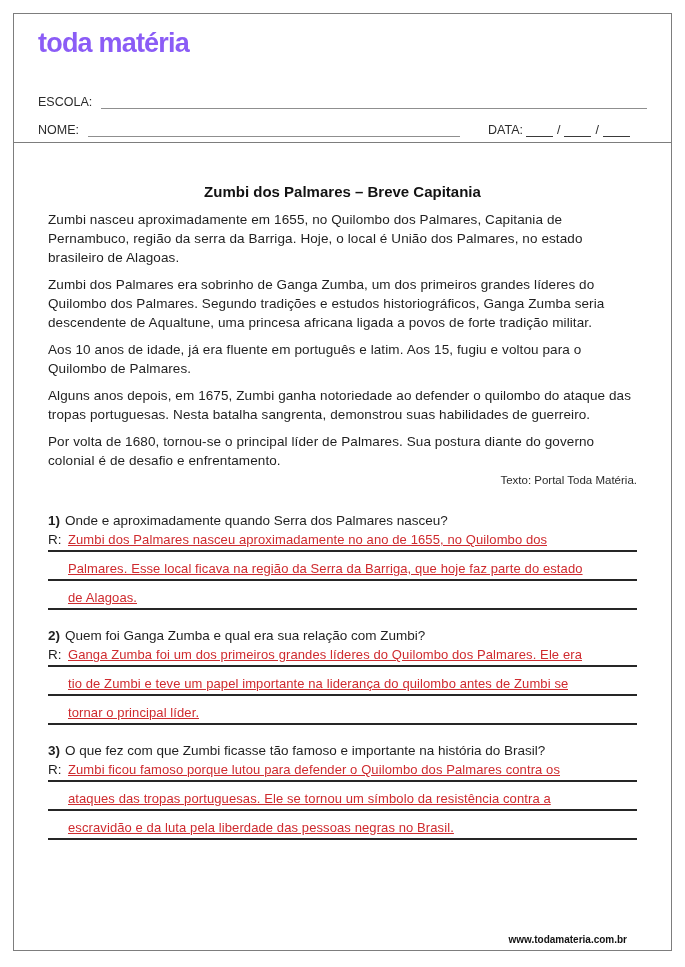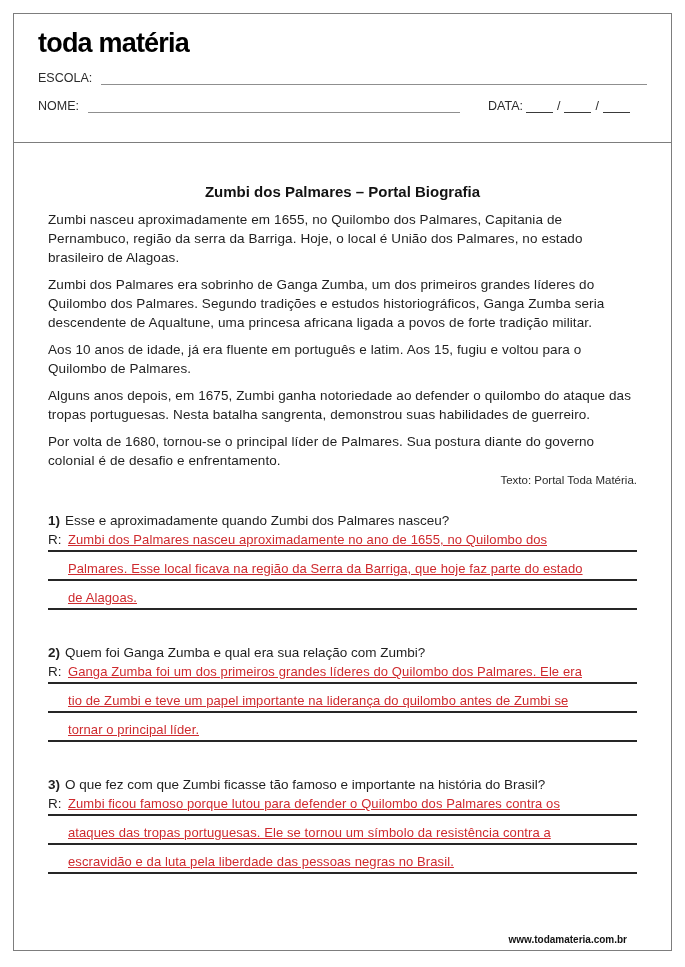--- a/index.html
+++ b/index.html
@@ -5,45 +5,45 @@
   * { margin:0; padding:0; box-sizing:border-box; }
   html,body { width:685px; height:967px; background:#ffffff; overflow:hidden;
               font-family:"Liberation Sans", sans-serif; }
   .page { position:absolute; left:13px; top:13px; width:659px; height:938px;
           border:1px solid var(--border-gray,#7d7d7d); background:#fff; }
 
   
   .header { height:129px; border-bottom:1px solid var(--border-gray,#7d7d7d);
             padding:14px 24px 0 24px; }
   .logo { font-size:27px; font-weight:bold; letter-spacing:-0.8px;
-          color:#000000; }
+          color:#8b5cf6; }
   .form-row { display:flex; align-items:flex-end; font-size:12.5px;
               color:#2b2b2b; }
-  .school-row { margin-top:12px; }
+  .school-row { margin-top:36px; }
   .name-row { margin-top:14px; }
   .fill-line { flex:1 1 auto; border-bottom:1.5px solid #8f8f8f;
                margin-left:9px; height:14px; }
   .name-line { flex:0 0 auto; width:372px; }
   .date-label { margin-left:28px; }
   .date-blank { display:inline-block; width:27px; height:14px;
                 border-bottom:1.5px solid #3a3a3a; margin:0 3px; }
   .slash { color:#2b2b2b; margin:0 1px; }
 
   
   .content { padding:0 34px; color:var(--text-black,#1f1f1f); }
   .title { font-size:15px; font-weight:bold; text-align:center;
            margin-top:40px; color:#121212; }
   .content p { font-size:13.5px; line-height:19px; margin-top:8px;
                letter-spacing:0.1px; }
   .content p.first { margin-top:10px; }
   .credit { text-align:right; font-size:11.5px;
             color:#2b2b2b; margin-top:4px; }
 
   
-  .question { margin-top:33px; }
+  .question { margin-top:16px; }
   .question.first { margin-top:25px; }
   .q-line { font-size:13.5px; line-height:19px; }
   .q-num { font-weight:bold; margin-right:5px; }
   .a-row { display:flex; align-items:flex-end; height:29px;
            border-bottom:2px solid #262626; }
   .a-row.lead { height:22px; }
   .a-prefix { flex:0 0 20px; font-size:13.5px; color:#1f1f1f;
               padding-bottom:3px; }
   .a-text { font-size:13px; white-space:nowrap; overflow:hidden;
             color:var(--answer-red,#cf2b2f); padding-bottom:3px;
@@ -72,33 +72,33 @@
       <span class="label date-label">DATA:</span>
       <span class="date-blank"></span>
       <span class="slash">/</span>
       <span class="date-blank"></span>
       <span class="slash">/</span>
       <span class="date-blank"></span>
     </div>
   </div>
 
   <div class="content">
-    <h1 class="title">Zumbi dos Palmares – Portal Biografia</h1>
+    <h1 class="title">Zumbi dos Palmares – Breve Capitania</h1>
 
     <p class="first">Zumbi nasceu aproximadamente em 1655, no Quilombo dos Palmares, Capitania de Pernambuco, região da serra da Barriga. Hoje, o local é União dos Palmares, no estado brasileiro de Alagoas.</p>
     <p>Zumbi dos Palmares era sobrinho de Ganga Zumba, um dos primeiros grandes líderes do Quilombo dos Palmares. Segundo tradições e estudos historiográficos, Ganga Zumba seria descendente de Aqualtune, uma princesa africana ligada a povos de forte tradição militar.</p>
     <p>Aos 10 anos de idade, já era fluente em português e latim. Aos 15, fugiu e voltou para o Quilombo de Palmares.</p>
     <p>Alguns anos depois, em 1675, Zumbi ganha notoriedade ao defender o quilombo do ataque das tropas portuguesas. Nesta batalha sangrenta, demonstrou suas habilidades de guerreiro.</p>
     <p>Por volta de 1680, tornou-se o principal líder de Palmares. Sua postura diante do governo colonial é de desafio e enfrentamento.</p>
 
     <div class="credit">Texto: Portal Toda Matéria.</div>
 
     <section class="question first">
       <div class="q-line">
-        <span class="q-num">1)</span><span>Esse e aproximadamente quando Zumbi dos Palmares nasceu?</span>
+        <span class="q-num">1)</span><span>Onde e aproximadamente quando Serra dos Palmares nasceu?</span>
       </div>
       <div class="a-row lead">
         <span class="a-prefix">R:</span>
         <span class="a-text">Zumbi dos Palmares nasceu aproximadamente no ano de 1655, no Quilombo dos</span>
       </div>
       <div class="a-row">
         <span class="a-prefix"></span>
         <span class="a-text">Palmares. Esse local ficava na região da Serra da Barriga, que hoje faz parte do estado</span>
       </div>
       <div class="a-row">

